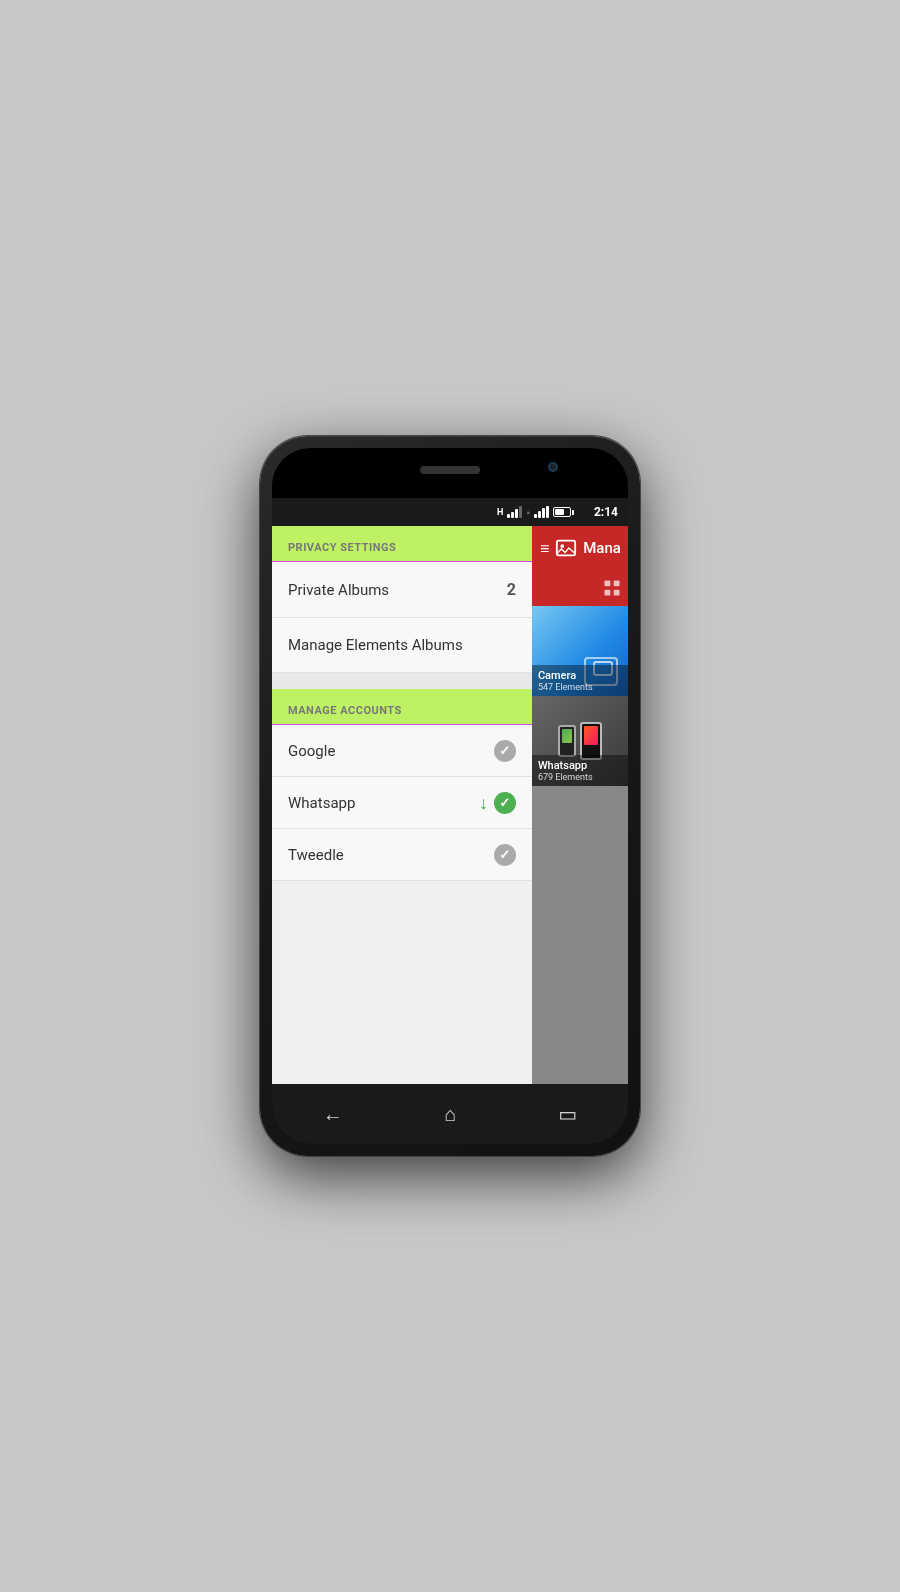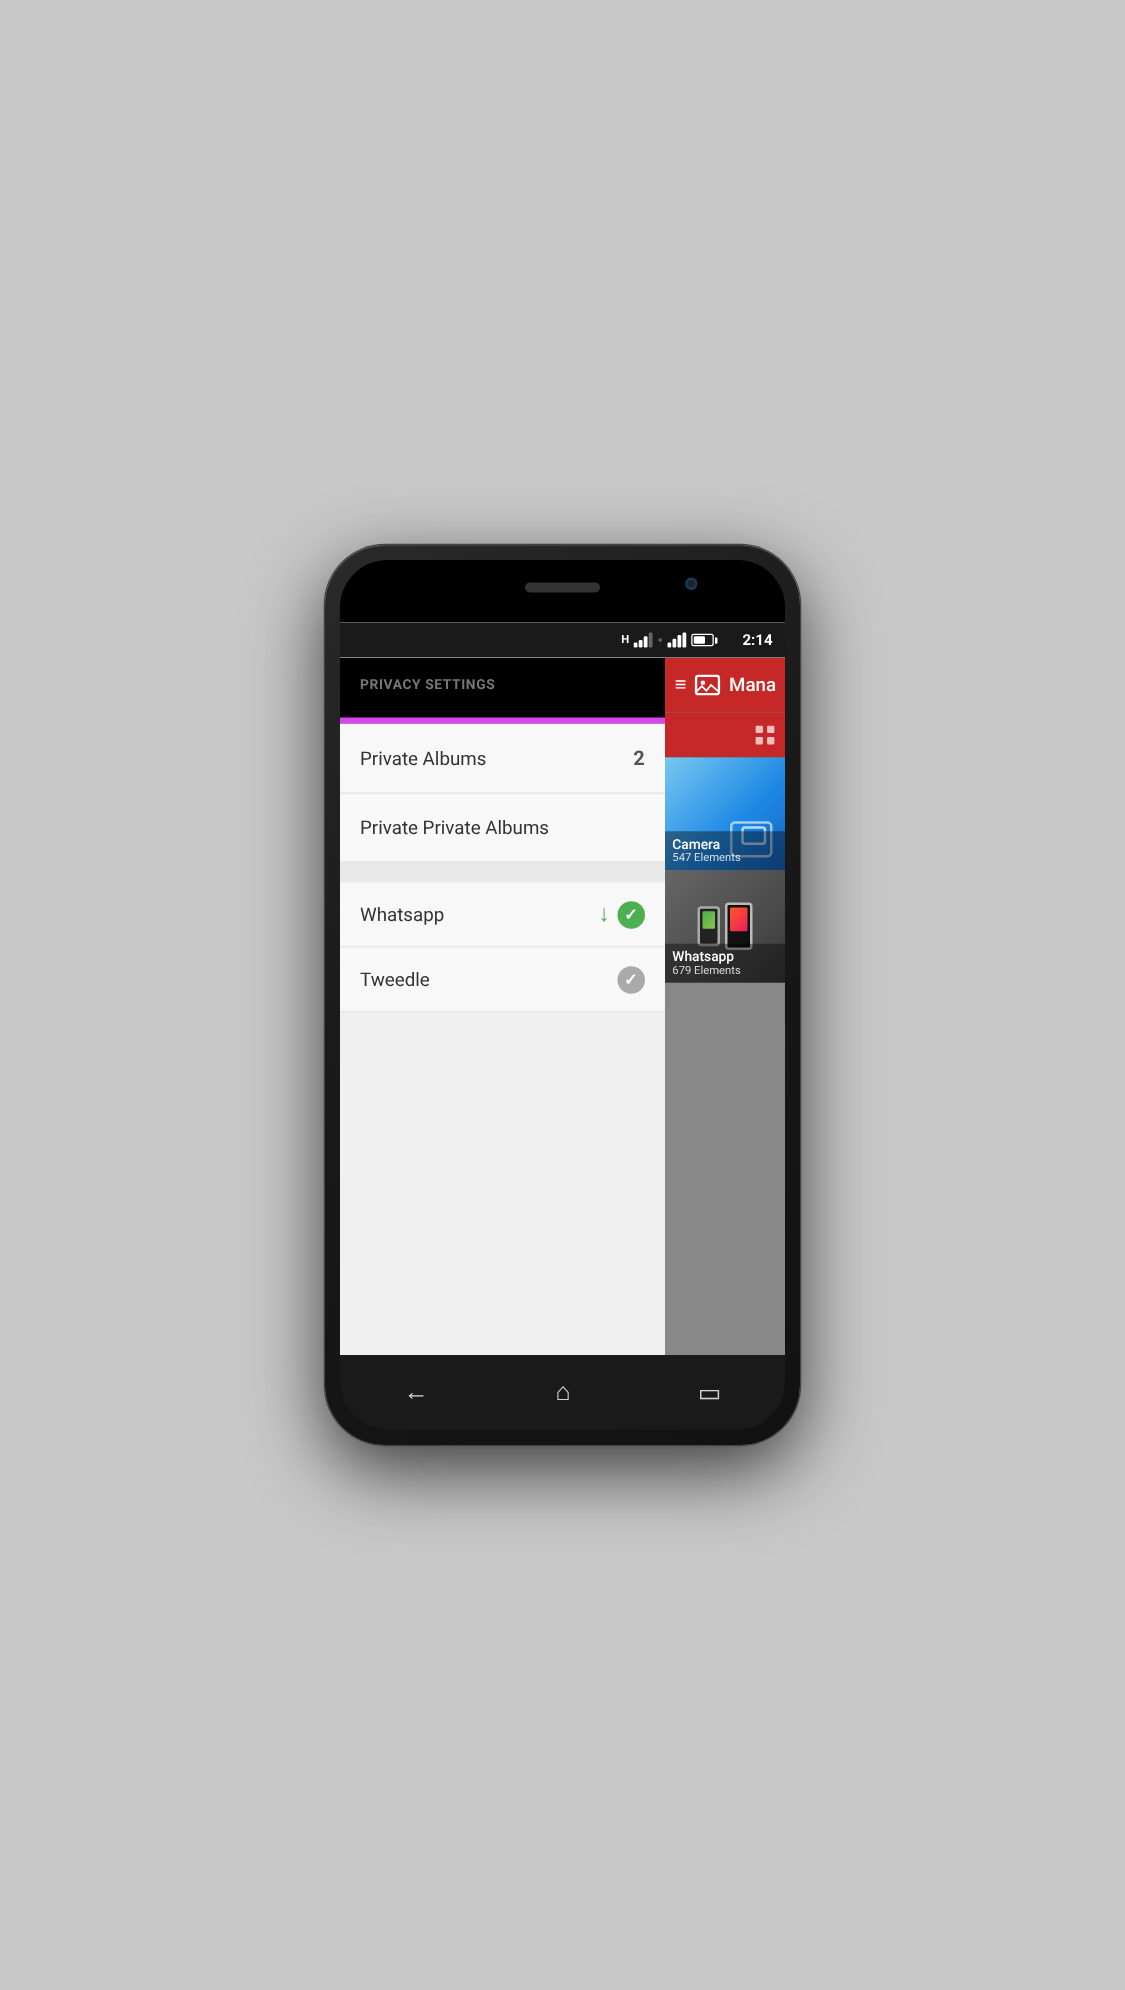--- a/index.html
+++ b/index.html
@@ -151,23 +151,23 @@
     .settings-panel {
       width: 73%;
       background: #f0f0f0;
       display: flex;
       flex-direction: column;
       overflow-y: auto;
     }
 
     
     .section-header {
-      background: #000000;
-      padding: 10px 16px 19px;
-      border-bottom: 5px solid #d946ef;
+      background: #bef264;
+      padding: 10px 16px 6px;
+      border-bottom: 1px solid #d946ef;
     }
 
     .section-header-text {
       font-size: 11px;
       font-weight: bold;
       color: #777;
       letter-spacing: 0.5px;
       text-transform: uppercase;
     }
 
@@ -443,26 +443,35 @@
           <div class="section-header">
             <span class="section-header-text">PRIVACY SETTINGS</span>
           </div>
 
           <div class="setting-row">
             <span class="setting-row-text">Private Albums</span>
             <span class="setting-row-value">2</span>
           </div>
 
           <div class="setting-row">
-            <span class="setting-row-text">Private Private Albums</span>
+            <span class="setting-row-text">Manage Elements Albums</span>
           </div>
 
           <div class="spacer-row"></div>
 
-
+          <div class="section-header">
+            <span class="section-header-text">MANAGE ACCOUNTS</span>
+          </div>
+
+          <div class="account-row">
+            <span class="account-name">Google</span>
+            <div class="account-icons">
+              <div class="check-gray"></div>
+            </div>
+          </div>
 
           <div class="account-row">
             <span class="account-name">Whatsapp</span>
             <div class="account-icons">
               <span class="download-icon">↓</span>
               <div class="check-green"></div>
             </div>
           </div>
 
 

